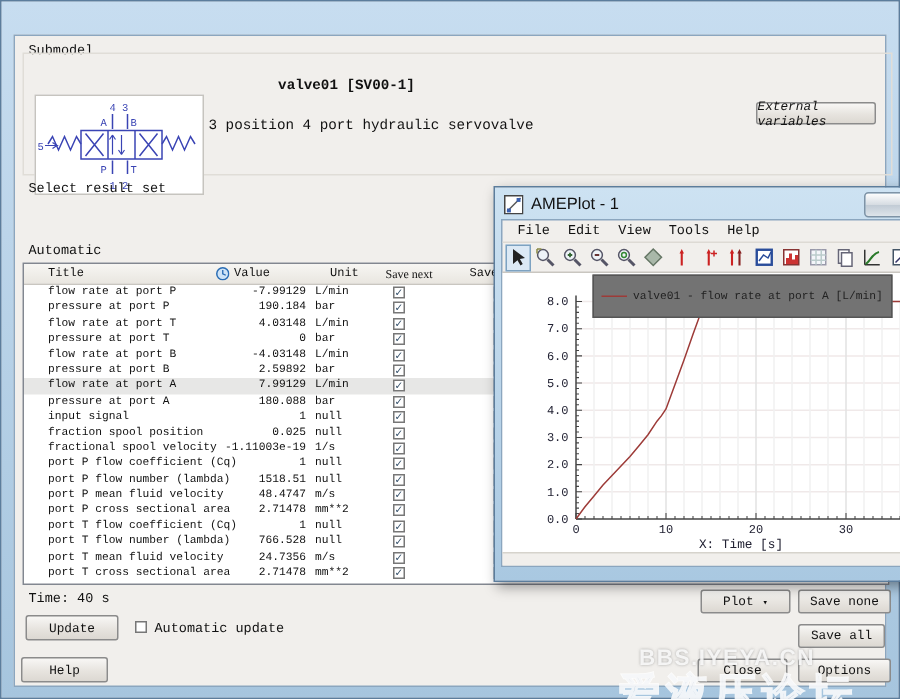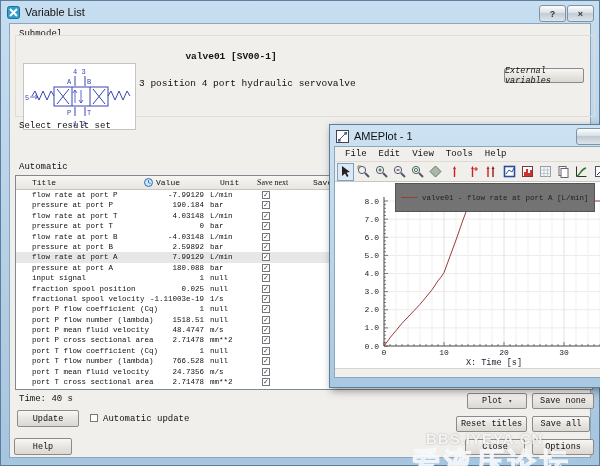--- a/index.html
+++ b/index.html
@@ -67,29 +67,20 @@
   #ap-legend .lg-line{display:inline-block;width:17px;height:0;border-top:1px solid #9d3b38;}
   #ap-status{flex:1;background:#f1efec;border-top:1px solid #d6d3cc;}
   #ap-minbtn{position:absolute;left:246px;top:3px;width:44px;height:15px;border:1px solid #7e93a6;border-radius:3px;
              background:linear-gradient(#fdfdfd,#d6dce2 50%,#c0cad4 50%,#dde4ea);}
   text{font-family:"Liberation Mono",monospace;}
 </style>
 </head>
 <body>
 
 <div class="win" style="inset:0;">
-  <div class="titlebar">
-    <svg width="13" height="13" viewBox="0 0 13 13">
-      <rect x="0.5" y="0.5" width="12" height="12" rx="2" fill="#2f9fce" stroke="#1b6f96"></rect>
-      <path d="M3 3 L10 10 M10 3 L3 10" stroke="#fff" stroke-width="2"></path>
-    </svg>
-    <span>Variable List</span>
-    <span style="position:absolute;right:32px;top:3px;" class="tbtn">?</span>
-    <span style="position:absolute;right:4px;top:3px;" class="tbtn">×</span>
-  </div>
   <div id="vl-content"></div>
 
   <span class="lbl" style="left:18px;top:28px;">Submodel</span>
   <div id="vl-groupbox"></div>
 
   <div id="vl-valve-box">
     <svg width="111" height="65" viewBox="0 0 111 65">
       <g stroke="#3a44b4" fill="none" stroke-width="1" font-size="7" font-family="Liberation Mono,monospace">
         <text x="49" y="10" fill="#3a44b4" stroke="none">4 3</text>
         <line x1="51" y1="12" x2="51" y2="22"></line>
@@ -275,21 +266,20 @@
   <div class="btn" style="left:16px;top:409px;width:62px;height:17px;">Update</div>
   <span class="cb" style="position:absolute;left:89px;top:413px;"></span>
   <span class="lbl" style="left:102px;top:413px;">Automatic update</span>
   <div class="btn" style="left:13px;top:437px;width:58px;height:17px;">Help</div>
 
   <div class="btn" style="left:466px;top:392px;width:60px;height:16px;">
     <span>Plot</span>
     <span style="margin-left:6px;font-size:6px;">▾</span>
   </div>
   <div class="btn" style="left:531px;top:392px;width:62px;height:16px;">Save none</div>
-  <div class="btn" style="left:455px;top:415px;width:71px;height:16px;">Reset titles</div>
   <div class="btn" style="left:531px;top:415px;width:58px;height:16px;">Save all</div>
   <div class="btn" style="left:464px;top:438px;width:60px;height:16px;">Close</div>
   <div class="btn" style="left:531px;top:438px;width:62px;height:16px;">Options</div>
 </div>
 
 <div class="win" id="ap-win">
   <div class="titlebar">
     <svg width="13" height="13" viewBox="0 0 13 13">
       <rect x="0.5" y="0.5" width="12" height="12" fill="#fff" stroke="#444"></rect>
       <path d="M2 11 L11 2" stroke="#555" stroke-width="1"></path>

